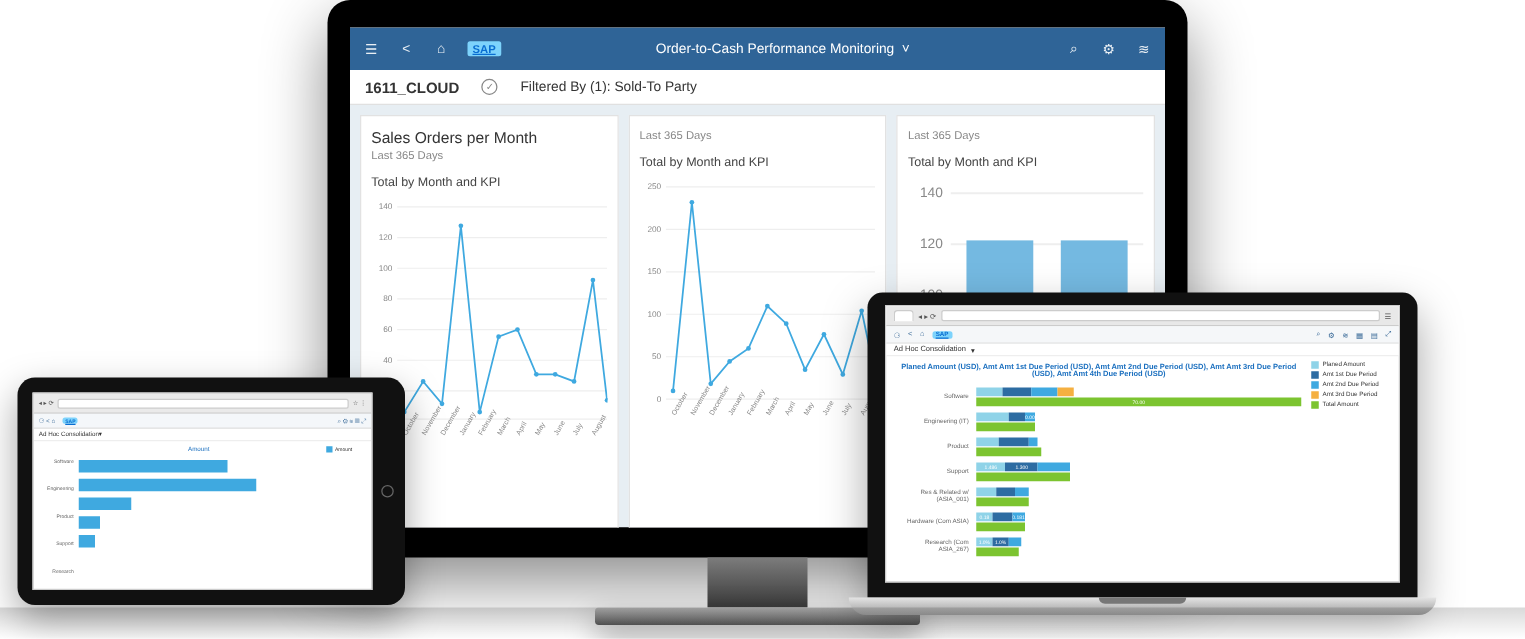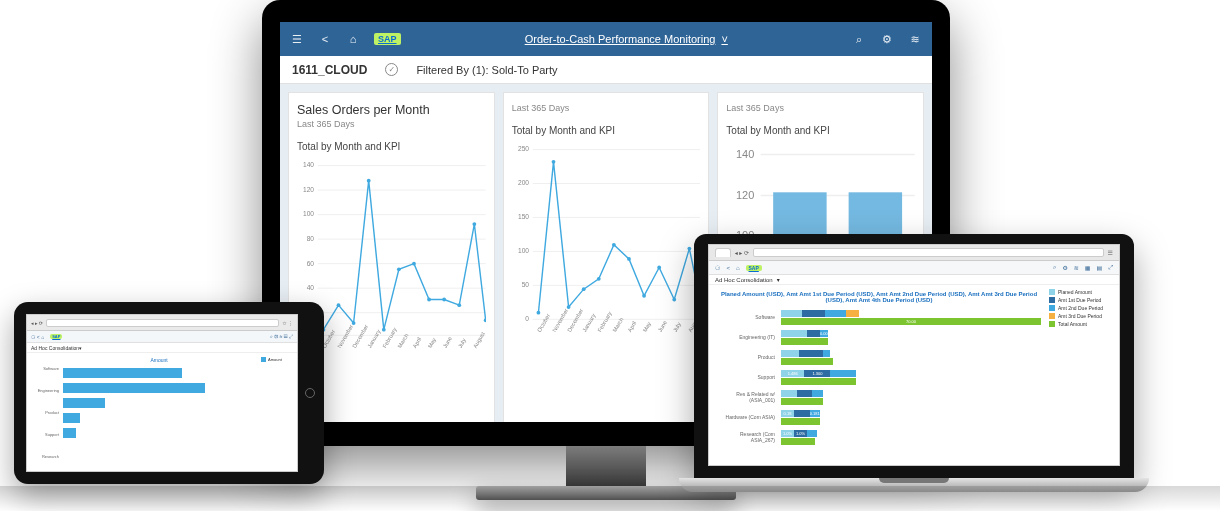--- a/index.html
+++ b/index.html
@@ -43,23 +43,23 @@
   .sap-header {
     background: #2f6497;
     color: #fff;
     height: 34px;
     display:flex;
     align-items:center;
     font-size: 11px;
     padding: 0 10px;
     gap: 14px;
   }
-  .sap-header .title-group { flex:1; text-align:center; display:flex; justify-content:center; align-items:center; gap:6px;text-decoration:underline; }
+  .sap-header .title-group { flex:1; text-align:center; display:flex; justify-content:center; align-items:center; gap:6px; }
   .sap-logo {
-    background:#bef264; color:#0a6ed1; font-weight:bold; font-size:9px;
+    background:#7dd3fc; color:#0a6ed1; font-weight:bold; font-size:9px;
     padding:1px 4px; border-radius:2px;text-decoration:underline;
   }
   .hi { width:14px; text-align:center; opacity:.9;}
 
   .filterbar {
     background:#fff;
     border-bottom:1px solid #e0e0e0;
     height:28px;
     display:flex;
     align-items:center;

